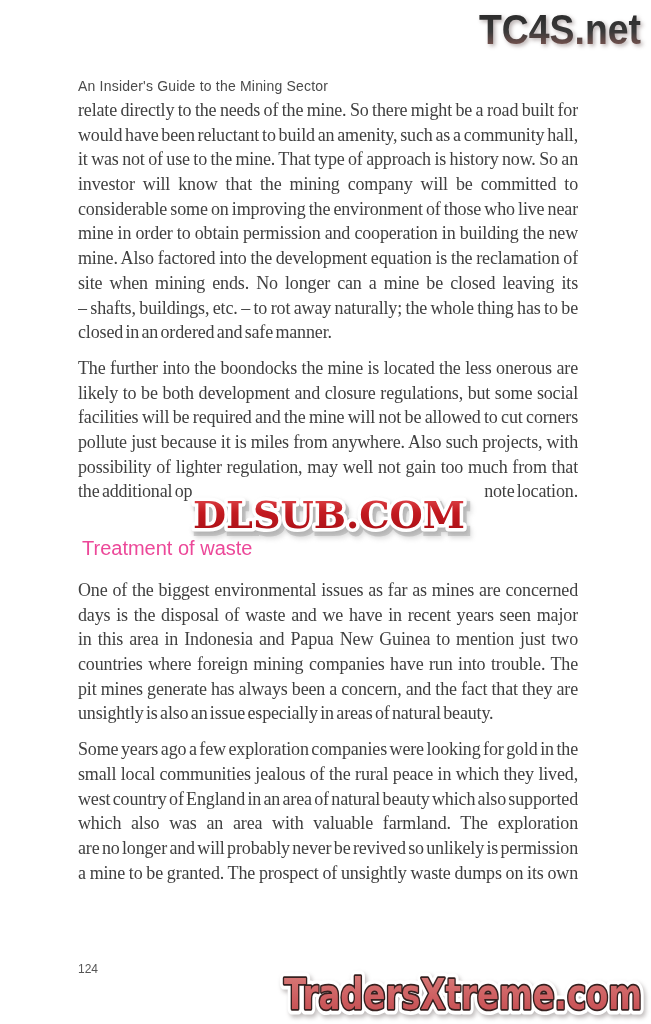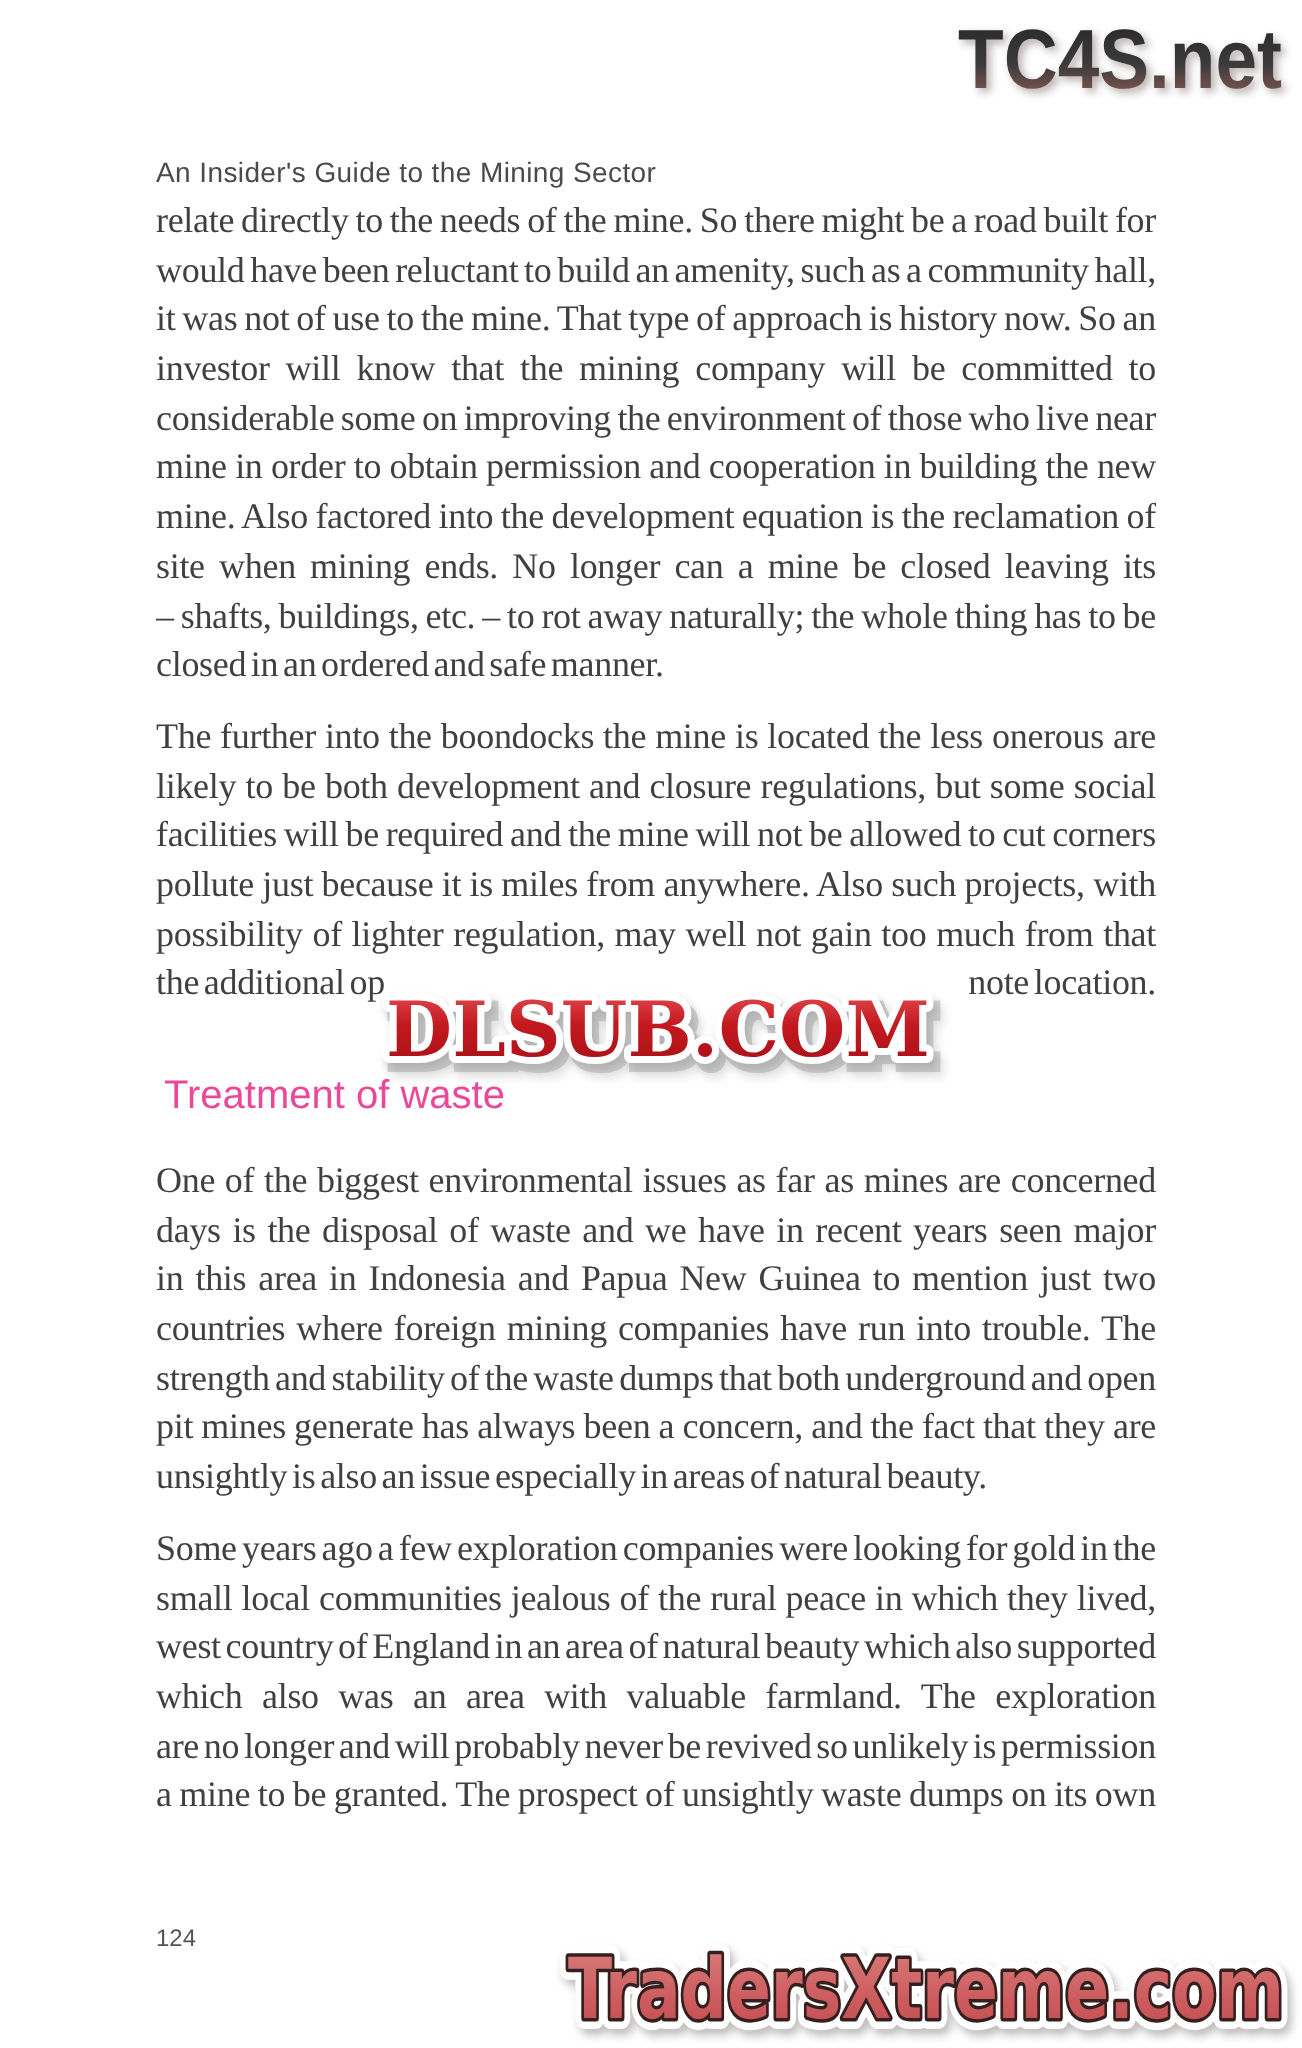--- a/index.html
+++ b/index.html
@@ -132,21 +132,20 @@
       </div>
     </div>
 
     <div class="section-heading">Treatment of waste</div>
 
     <div class="para">
       <div class="jline">One of the biggest environmental issues as far as mines are concerned these</div>
       <div class="jline">days is the disposal of waste and we have in recent years seen major problems</div>
       <div class="jline">in this area in Indonesia and Papua New Guinea to mention just two</div>
       <div class="jline">countries where foreign mining companies have run into trouble. The</div>
-      <div class="jline">strength and stability of the waste dumps that both underground and open</div>
       <div class="jline">pit mines generate has always been a concern, and the fact that they are</div>
       <div class="jline lastline">unsightly is also an issue especially in areas of natural beauty.</div>
     </div>
 
     <div class="para">
       <div class="jline">Some years ago a few exploration companies were looking for gold in the</div>
       <div class="jline">small local communities jealous of the rural peace in which they lived, and</div>
       <div class="jline">west country of England in an area of natural beauty which also supported</div>
       <div class="jline">which also was an area with valuable farmland. The exploration programmes</div>
       <div class="jline">are no longer and will probably never be revived so unlikely is permission for</div>

